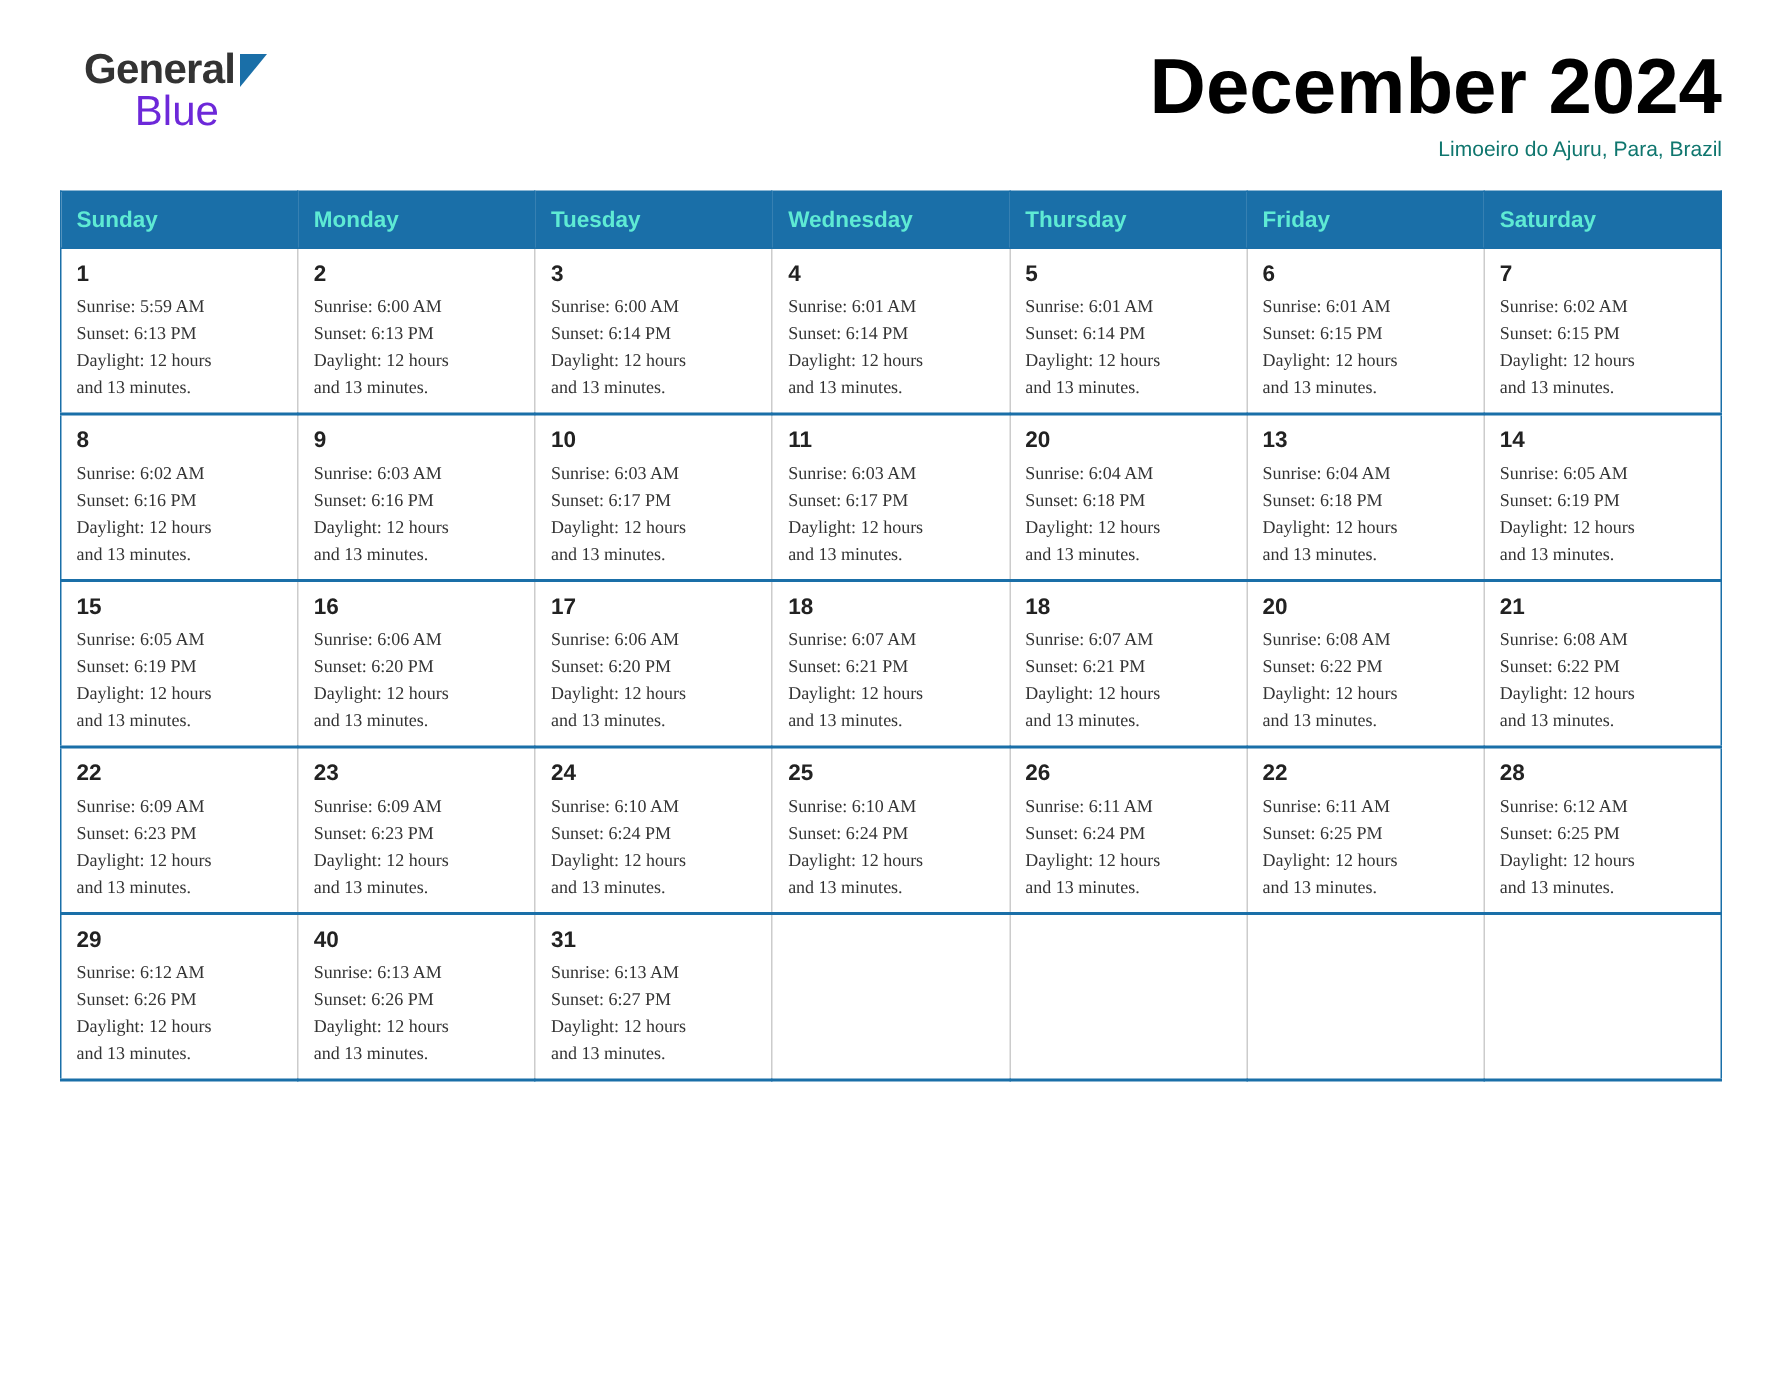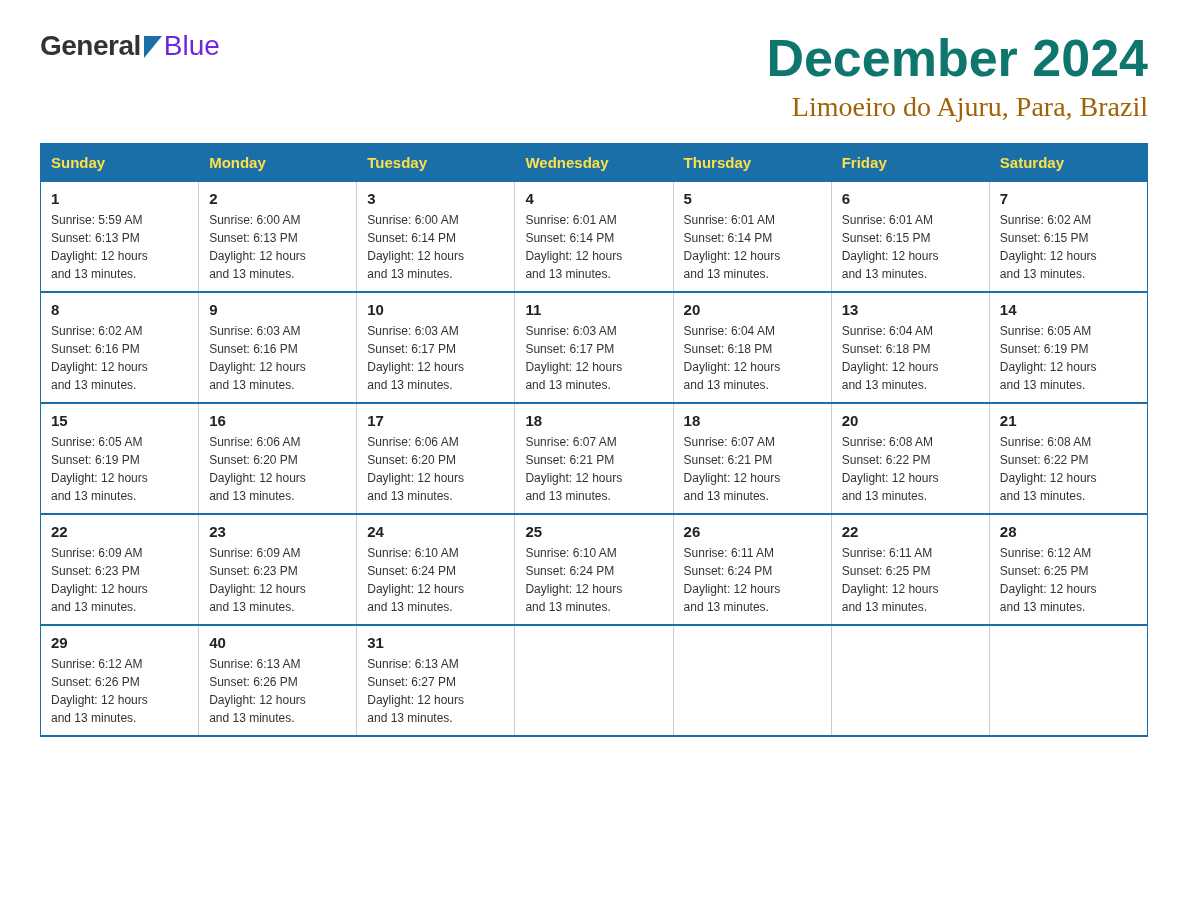--- a/index.html
+++ b/index.html
@@ -11,22 +11,23 @@
       min-height: 918px;
     }
     .header {
       display: flex;
       justify-content: space-between;
       align-items: flex-start;
       margin-bottom: 20px;
     }
     .logo {
       display: flex;
-      flex-direction: row;
-      align-items: flex-end;
+      flex-direction: column;
+      align-items: center;
+      margin-left: 16px;
     }
     .logo-top {
       display: flex;
       align-items: center;
     }
     .logo-general {
       font-size: 28px;
       font-weight: bold;
       color: #333;
       letter-spacing: -0.5px;
@@ -46,38 +47,37 @@
       color: #6d28d9;
       margin-top: -4px;
       margin-left: 2px;
     }
     .title-block {
       text-align: right;
     }
     .month-title {
       font-size: 52px;
       font-weight: bold;
+      color: #000000;
+      line-height: 1.1;
+    }
+    .location {
+      font-size: 14px;
       color: #0f766e;
-      line-height: 1.1;
-    }
-    .location {
-      font-size: 28px;
-      color: #a16207;
       margin-top: 4px;
-      font-family: Liberation Serif, serif;
     }
     table {
       width: 100%;
       border-collapse: collapse;
     }
     thead tr {
       background-color: #1a6fa8;
     }
     thead th {
-      color: #fde047;
+      color: #5eead4;
       font-size: 15px;
       font-weight: bold;
       padding: 10px 10px;
       text-align: left;
       border: 1px solid #1a6fa8;
     }
     tbody tr {
       border-bottom: 2px solid #1a6fa8;
     }
     tbody td {
@@ -100,20 +100,21 @@
       font-size: 15px;
       font-weight: bold;
       color: #222;
       display: block;
       margin-bottom: 4px;
     }
     .day-info {
       font-size: 12px;
       color: #333;
       line-height: 1.5;
+      font-family: Liberation Serif, serif;
     }
     .empty-cell {
       background: #fff;
     }
     tbody tr:last-child {
       border-bottom: 2px solid #1a6fa8;
       margin-top: 36px;
     }
   </style>
 </head>

